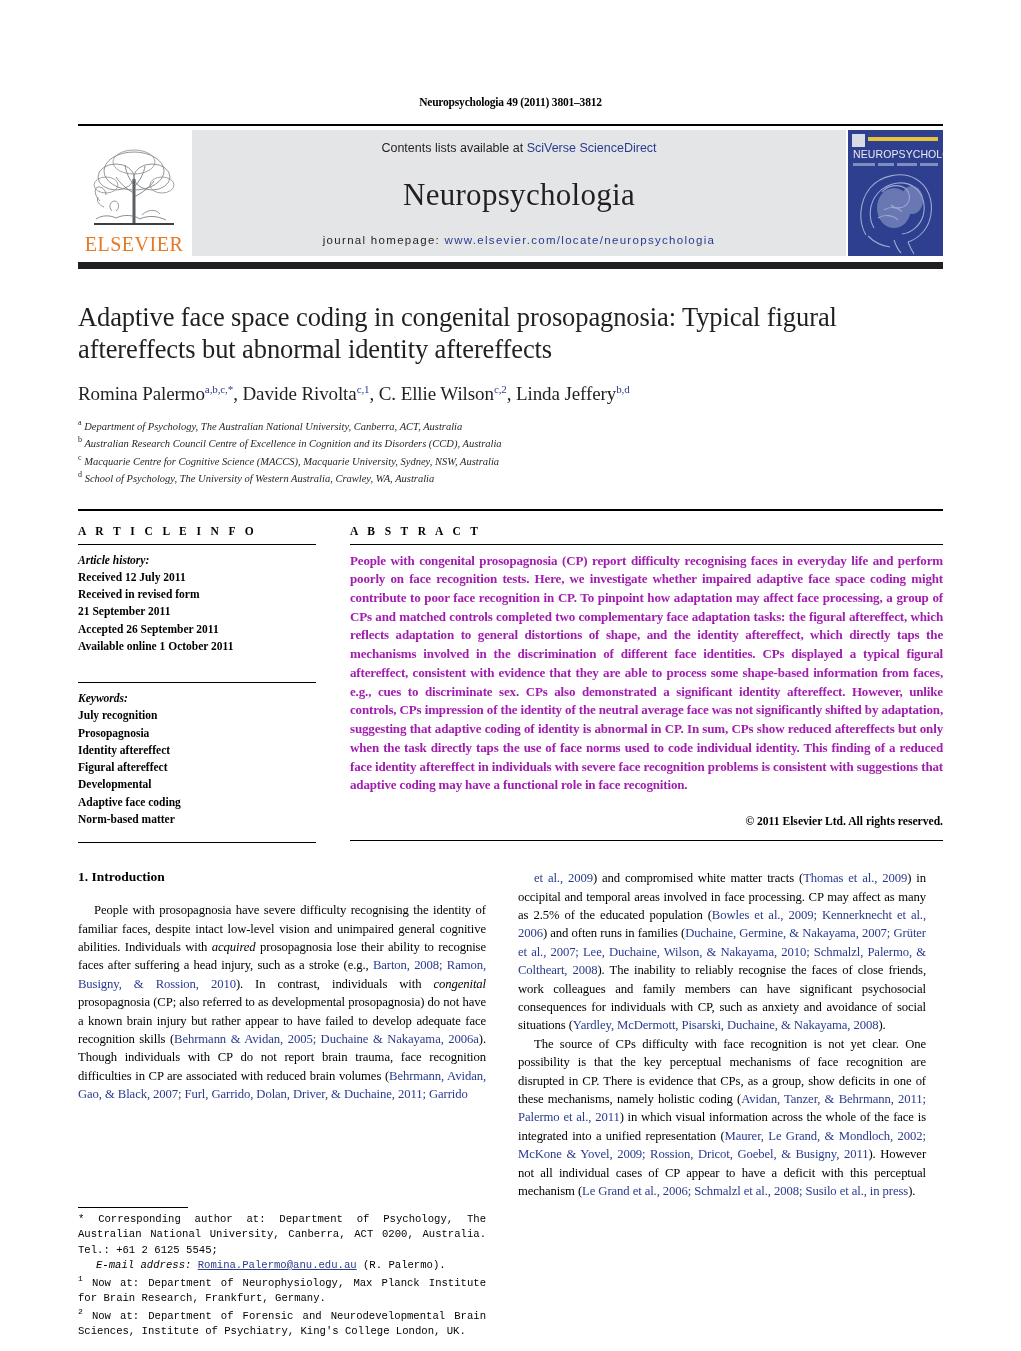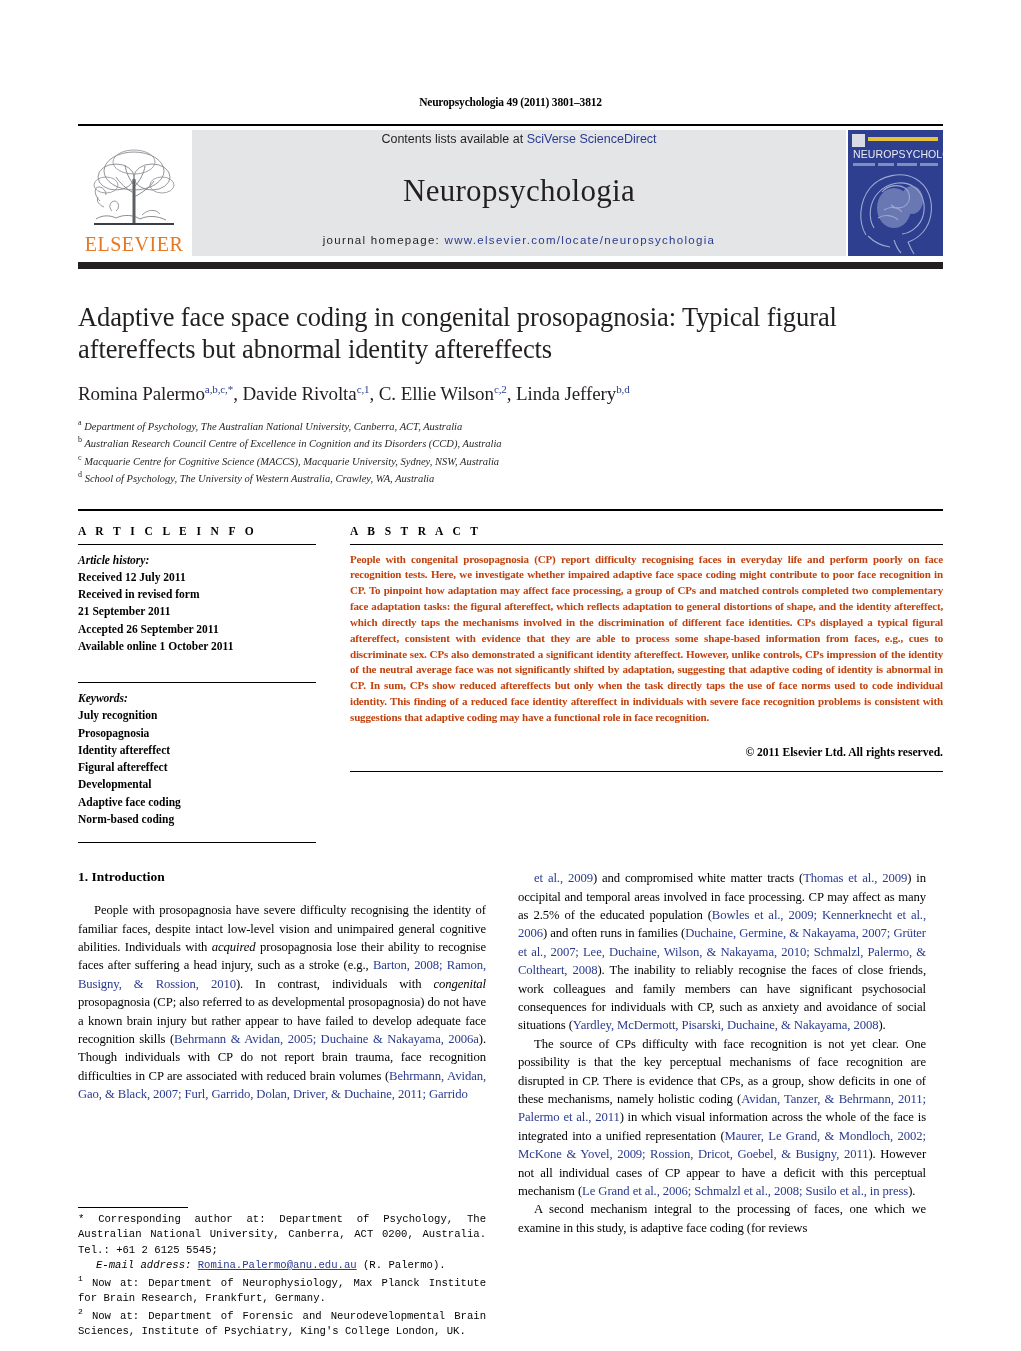--- a/index.html
+++ b/index.html
@@ -54,21 +54,21 @@
     letter-spacing: 0.5px;
     line-height: 1;
     margin-top: 1px;
   }
   .center-band {
     flex: 1 1 auto;
     background: #e4e5e7;
     margin: 0 2px;
     display: flex; flex-direction: column;
     align-items: center; justify-content: space-between;
-    padding: 2px 0 10px 0;
+    padding: 11px 0 10px 0;
   }
   .contents-line {
     font-family: "Liberation Sans", sans-serif;
     font-size: 12.5px;
     color: #231f20;
   }
   .contents-line .sd {
     color: #2a3b8f;
   }
   .journal-name {
@@ -159,25 +159,25 @@
   }
   .info-line {
     font-family: "Liberation Serif", serif;
     font-size: 11.5px;
     line-height: 1.5;
     font-weight: bold;
   }
   .info-gap { height: 17px; }
   .abstract-text {
     font-family: "Liberation Serif", serif;
-    font-size: 11px;
+    font-size: 13px;
     line-height: 1.44;
     text-align: justify;
     font-weight: bold;
-    color: #c2410c;
+    color: #a21caf;
     letter-spacing: -0.15px;
   }
   .copyright-line {
     font-family: "Liberation Serif", serif;
     font-size: 11.6px;
     text-align: right;
     font-weight: bold;
     margin-top: 20px;
   }
   .bottom-rule {
@@ -350,21 +350,21 @@
       <div class="info-gap"></div>
       <div class="keywords-rule"></div>
       <div class="info-sub" style="margin-top:7px;">Keywords:</div>
       <div>
           <div class="info-line">July recognition</div>
           <div class="info-line">Prosopagnosia</div>
           <div class="info-line">Identity aftereffect</div>
           <div class="info-line">Figural aftereffect</div>
           <div class="info-line">Developmental</div>
           <div class="info-line">Adaptive face coding</div>
-          <div class="info-line">Norm-based coding</div>
+          <div class="info-line">Norm-based matter</div>
         </div>
       <div class="keywords-rule" style="margin-top:14px;"></div>
     </div>
 
     <div class="col-abs">
       <div class="sec-head">A B S T R A C T</div>
       <div class="hair-rule"></div>
       <div class="abstract-text">People with congenital prosopagnosia (CP) report difficulty recognising faces in everyday life and perform poorly on face recognition tests. Here, we investigate whether impaired adaptive face space coding might contribute to poor face recognition in CP. To pinpoint how adaptation may affect face processing, a group of CPs and matched controls completed two complementary face adaptation tasks: the figural aftereffect, which reflects adaptation to general distortions of shape, and the identity aftereffect, which directly taps the mechanisms involved in the discrimination of different face identities. CPs displayed a typical figural aftereffect, consistent with evidence that they are able to process some shape-based information from faces, e.g., cues to discriminate sex. CPs also demonstrated a significant identity aftereffect. However, unlike controls, CPs impression of the identity of the neutral average face was not significantly shifted by adaptation, suggesting that adaptive coding of identity is abnormal in CP. In sum, CPs show reduced aftereffects but only when the task directly taps the use of face norms used to code individual identity. This finding of a reduced face identity aftereffect in individuals with severe face recognition problems is consistent with suggestions that adaptive coding may have a functional role in face recognition.</div>
       <div class="copyright-line">© 2011 Elsevier Ltd. All rights reserved.</div>
       <div class="bottom-rule"></div>
@@ -396,18 +396,17 @@
           <sup>2</sup>
           <span>Now at: Department of Forensic and Neurodevelopmental Brain Sciences, Institute of Psychiatry, King's College London, UK.</span>
         </p>
       </div>
     </div>
 
     <div class="bcol">
       <div>
           <p class="body-p"><span class="ref">et al., 2009</span>) and compromised white matter tracts (<span class="ref">Thomas et al., 2009</span>) in occipital and temporal areas involved in face processing. CP may affect as many as 2.5% of the educated population (<span class="ref">Bowles et al., 2009; Kennerknecht et al., 2006</span>) and often runs in families (<span class="ref">Duchaine, Germine, &amp; Nakayama, 2007; Grüter et al., 2007; Lee, Duchaine, Wilson, &amp; Nakayama, 2010; Schmalzl, Palermo, &amp; Coltheart, 2008</span>). The inability to reliably recognise the faces of close friends, work colleagues and family members can have significant psychosocial consequences for individuals with CP, such as anxiety and avoidance of social situations (<span class="ref">Yardley, McDermott, Pisarski, Duchaine, &amp; Nakayama, 2008</span>).</p>
           <p class="body-p">The source of CPs difficulty with face recognition is not yet clear. One possibility is that the key perceptual mechanisms of face recognition are disrupted in CP. There is evidence that CPs, as a group, show deficits in one of these mechanisms, namely holistic coding (<span class="ref">Avidan, Tanzer, &amp; Behrmann, 2011; Palermo et al., 2011</span>) in which visual information across the whole of the face is integrated into a unified representation (<span class="ref">Maurer, Le Grand, &amp; Mondloch, 2002; McKone &amp; Yovel, 2009; Rossion, Dricot, Goebel, &amp; Busigny, 2011</span>). However not all individual cases of CP appear to have a deficit with this perceptual mechanism (<span class="ref">Le Grand et al., 2006; Schmalzl et al., 2008; Susilo et al., in press</span>).</p>
-          <p class="body-p">A second mechanism integral to the processing of faces, one which we examine in this study, is adaptive face coding (for reviews</p>
         </div>
     </div>
   </div>
 
 </div>
 
 </body></html>

